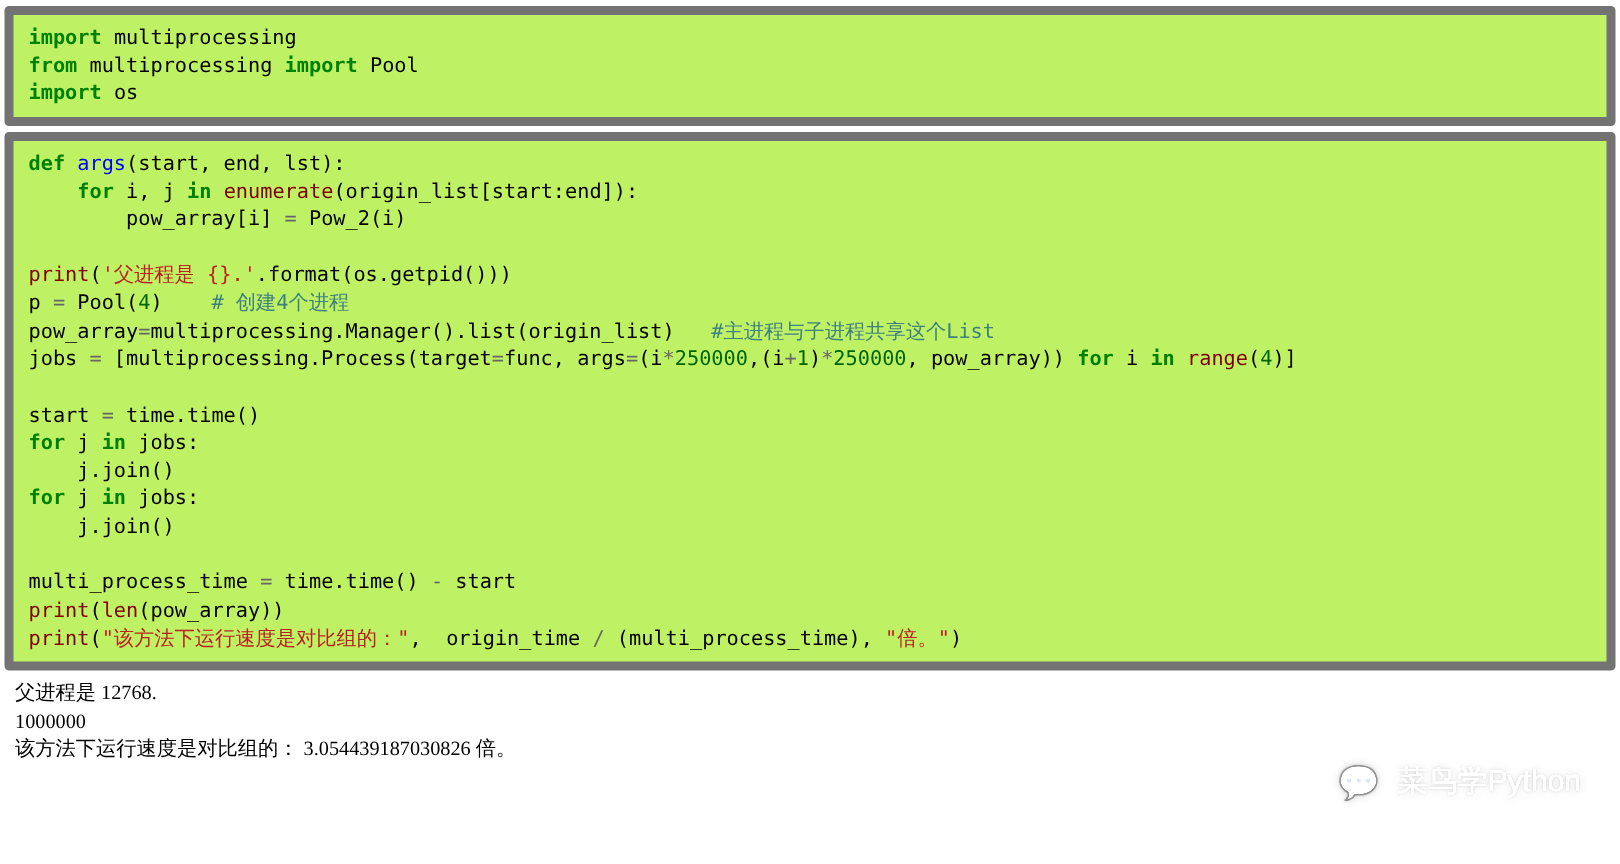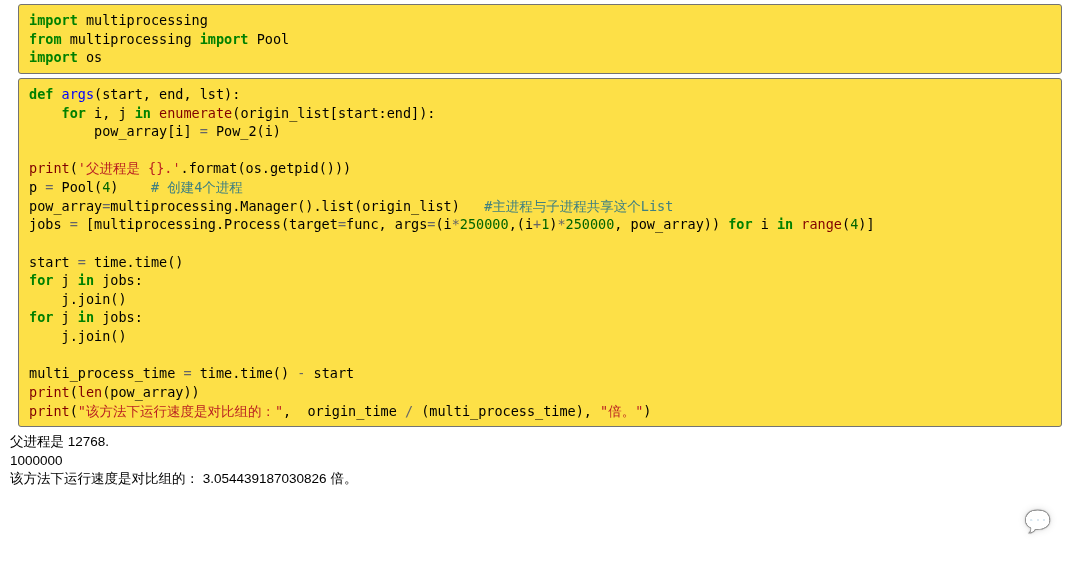--- a/index.html
+++ b/index.html
@@ -5,35 +5,35 @@
   body {
     margin: 0;
     padding: 0;
     font-family: Menlo, Monaco, "Courier New", monospace;
     font-size: 13.5px;
     line-height: 1.38;
     background: #ffffff;
     color: #000;
   }
   .cell {
-    border: 1px solid #737373;
+    border: 6px solid #737373;
     border-radius: 3px;
-    margin: 4px 18px;
-    background: #fde047;
+    margin: 4px 3px;
+    background: #bef264;
     position: relative;
   }
   .cell pre {
     margin: 0;
     padding: 6px 10px;
     white-space: pre;
     overflow-x: auto;
   }
   .output {
     margin: 6px 10px 8px 10px;
-    font-family: Liberation Sans, sans-serif;
+    font-family: Liberation Serif, serif;
     white-space: pre;
   }
   .kw { color: #008000; font-weight: bold; }
   .def { color: #0000ff; }
   .fn { color: #800000; text-align: right; }          
   .str { color: #ba2121; }
   .com { color: #408080; }
   .num { color: #006400; }
   .opth { color: #666666; }
 
@@ -96,13 +96,14 @@
 </div>
 
 <div class="output"><span>父进程是 12768.</span>
 <span>1000000</span>
 <span>该方法下运行速度是对比组的： 3.054439187030826 倍。</span></div>
 
 <div class="watermark faded">
   <div class="wm-logo">
       <span>💬</span>
     </div>
+  <span>菜鸟学Python</span>
 </div>
 
 </body></html>

